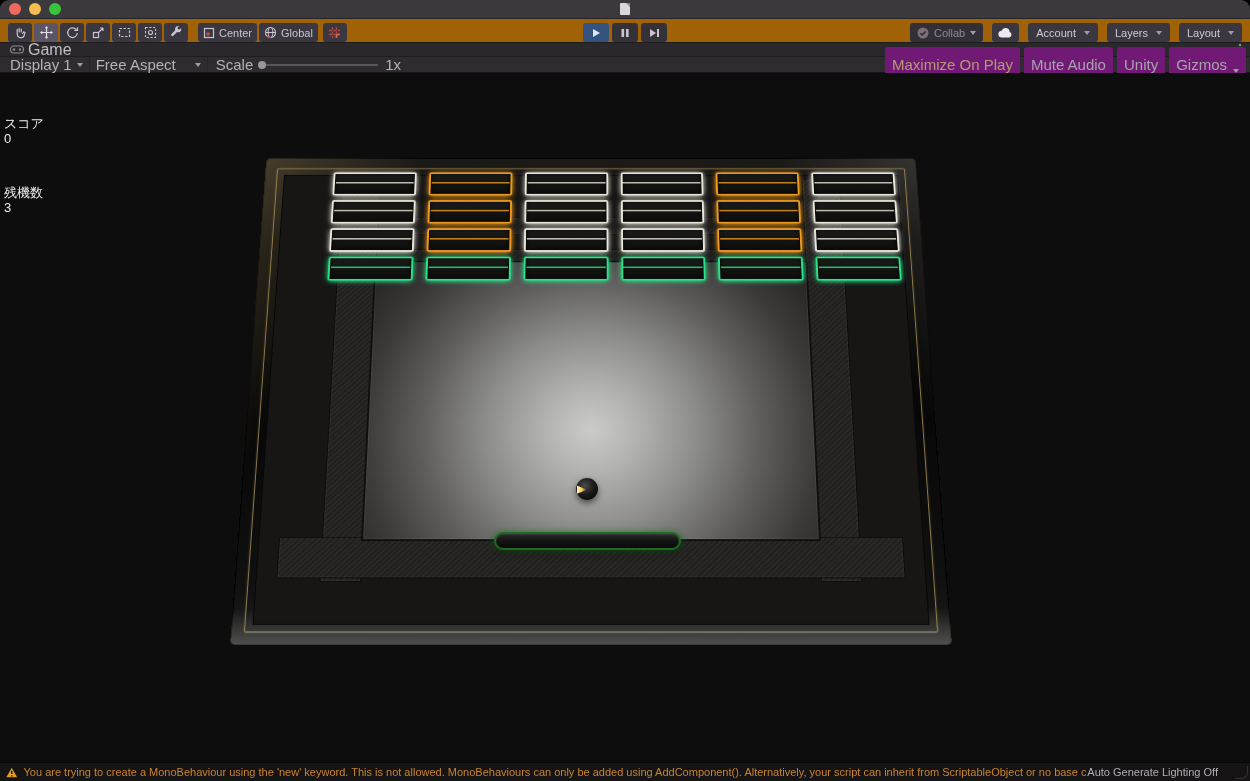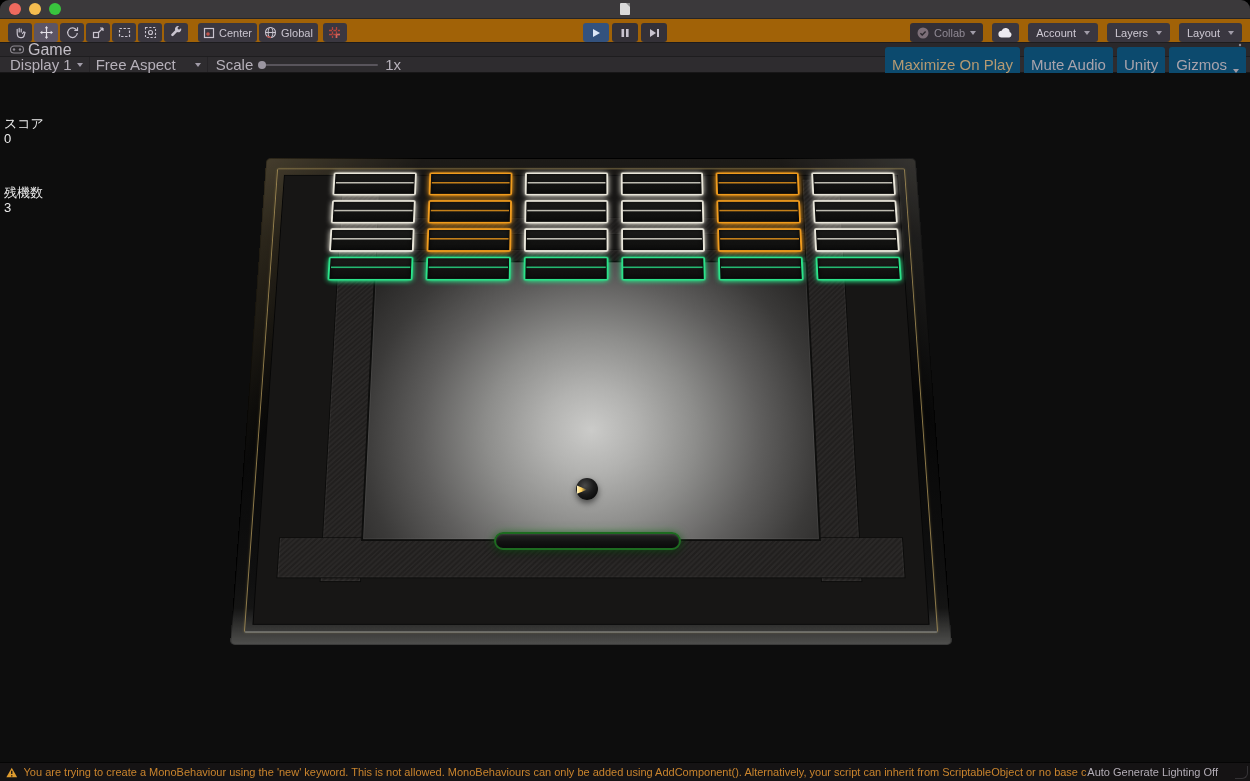--- a/index.html
+++ b/index.html
@@ -38,21 +38,21 @@
   .kebab { margin-left:auto; margin-right:4px; }
 
   
   .gvtoolbar { height:16px; background:#2e2c2f; border-bottom:1px solid #171617; display:flex; align-items:center; font-size:15px; color:#b6b1ba; padding:0 4px; flex:0 0 auto; }
   .gv-item { display:flex; align-items:center; gap:5px; padding:0 6px; height:100%; border-right:1px solid #262427; }
   .gv-item.wide { width:118px; justify-content:space-between; }
   .scale-wrap { display:flex; align-items:center; gap:7px; padding:0 8px; }
   .slider-track { width:118px; height:2px; background:#59555c; border-radius:1px; position:relative; }
   .slider-knob { position:absolute; left:0; top:50%; transform:translate(-2px,-50%); width:8px; height:8px; border-radius:50%; background:#9b96a1; }
   .gv-right { margin-left:auto; display:flex; align-items:center; gap:4px; }
-  .gv-chip { background:#0c4a6e; border-radius:3px; padding:9px 7px; color:#a8a3ac; display:flex; align-items:flex-end; gap:6px; }
+  .gv-chip { background:#701a75; border-radius:3px; padding:9px 7px; color:#a8a3ac; display:flex; align-items:flex-end; gap:6px; }
   .gv-chip.amber { color:var(--maximize-color,#b59a72); }
 
   
   .viewport { position:relative; height:689px; background:#0d0d0d; overflow:hidden; flex:0 0 auto; }
   .hud { position:absolute; left:4px; top:4px; color:#ececec; font-size:13px; line-height:15px; z-index:30; }
   .hud .block { margin-bottom:11px;margin-top:39px; }
 
   
   .arena { position:absolute; left:230px; top:52px; width:722px; height:520px; }
   .plane { position:absolute; bottom:0; left:0; width:722px; height:560px; transform-origin:50% 100%; transform:perspective(1300px) rotateX(15deg); }

